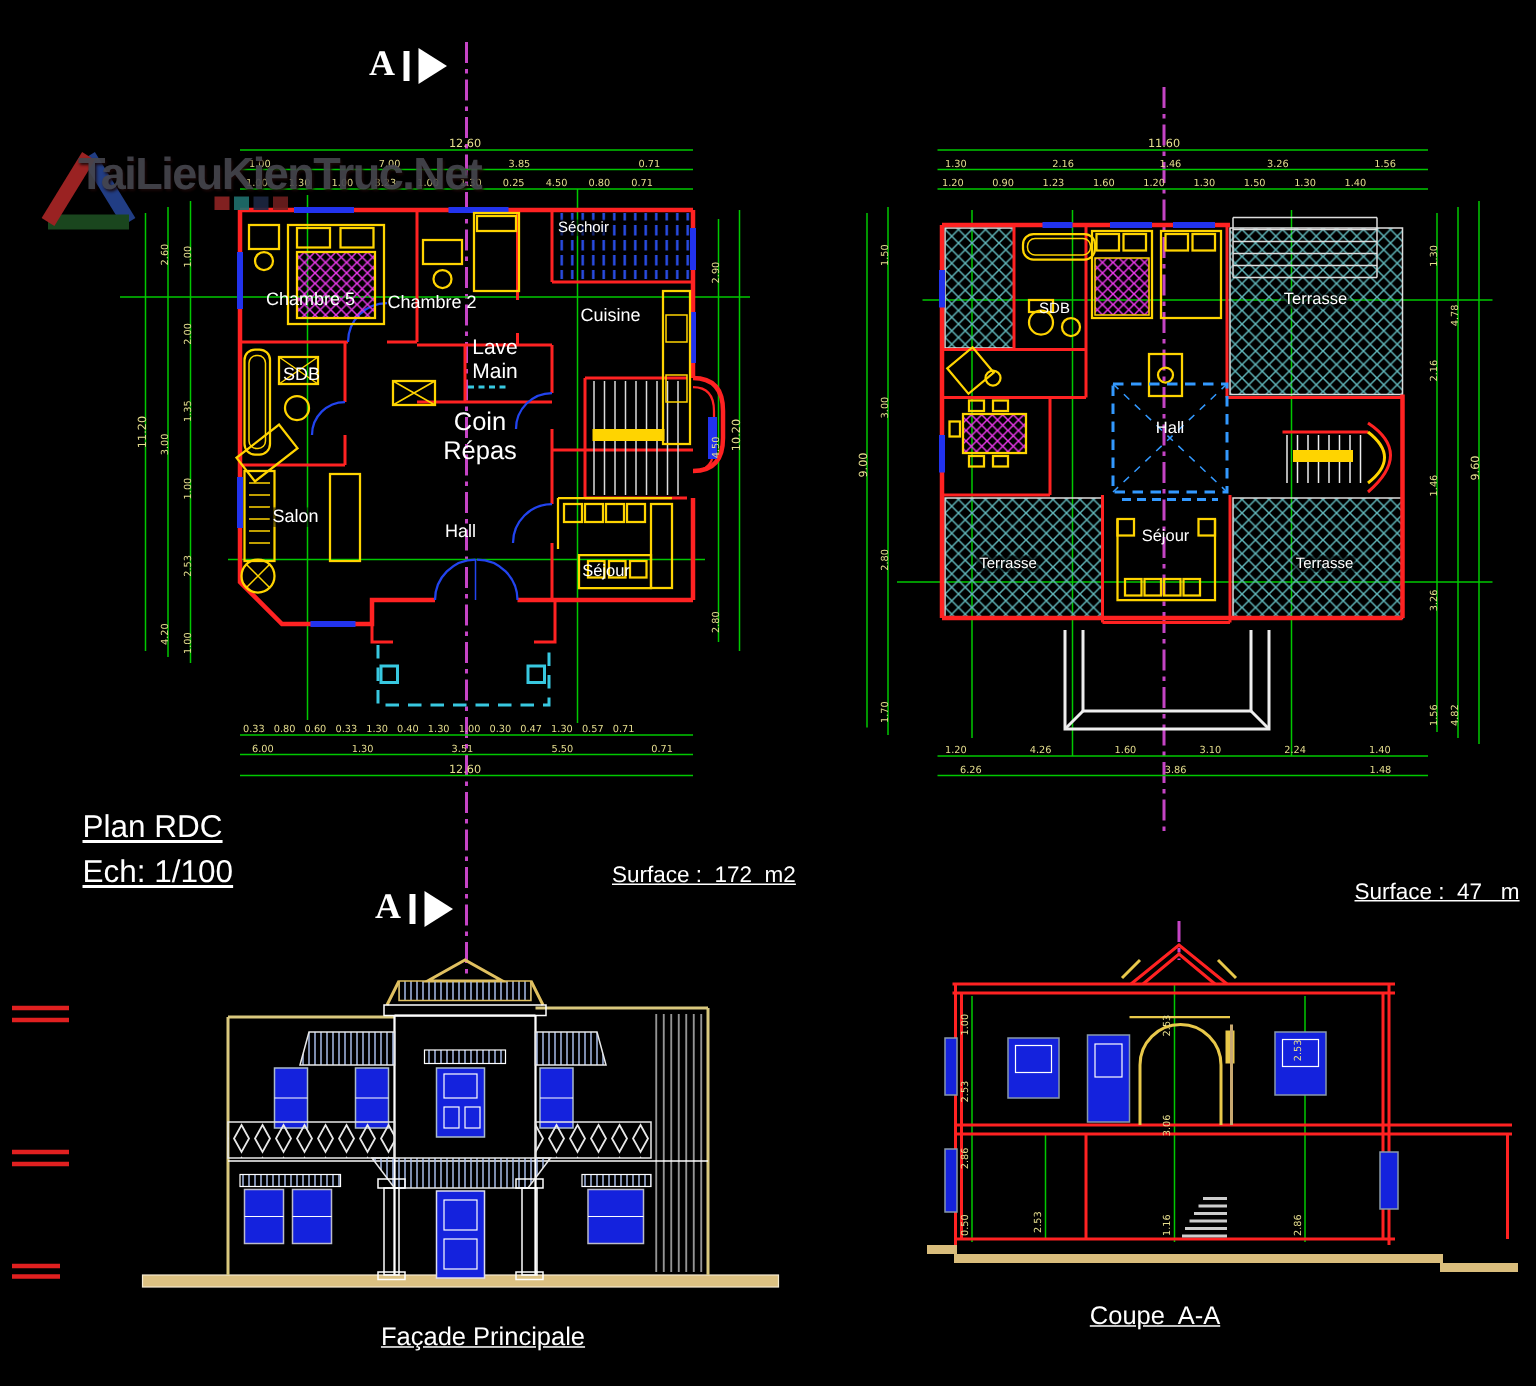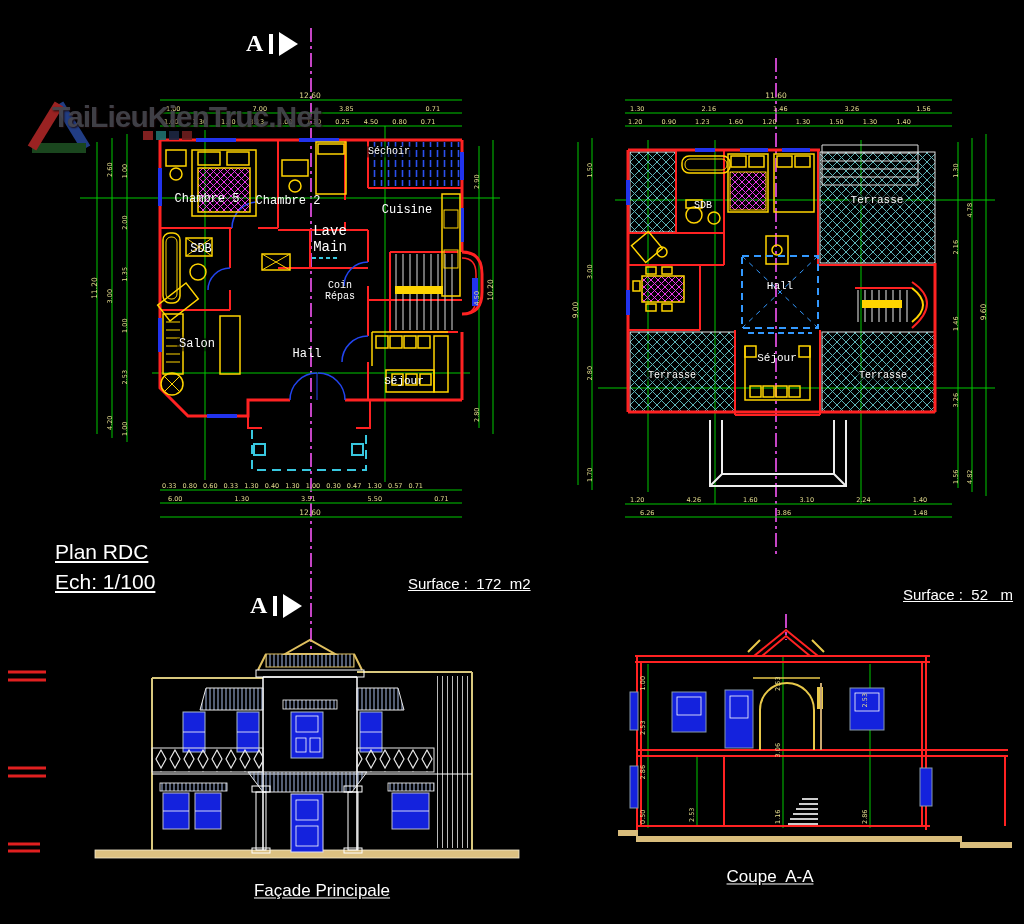--- a/index.html
+++ b/index.html
@@ -1,19 +1,19 @@
 <!DOCTYPE html>
 <html><head>
 <meta charset="utf-8">
 <style>
   html,body{margin:0;padding:0;background:#000;}
   .stage{position:relative;width:1024px;height:924px;background:#000;overflow:hidden;
          font-family:"Liberation Sans",sans-serif;}
   .stage svg.cad{position:absolute;left:0;top:0;z-index:1;}
-  .lbl{position:absolute;z-index:3;color:#fff;font-family:Liberation Mono, monospace;
+  .lbl{position:absolute;z-index:3;color:#fff;font-family:Liberation Sans, sans-serif;
        transform:translate(-50%,-50%);white-space:pre;text-align:center;line-height:1.12;}
   .sans{font-family:"Liberation Sans",sans-serif;text-decoration:underline;}
   .lft{transform:none;} 
   .halo{text-shadow:0 0 4px #000,0 0 2px #000;background:rgba(0,0,0,.45);padding:0 2px;}
   .wm-text{position:absolute;left:52px;top:100px;z-index:4;
        font:700 30px "Liberation Sans",sans-serif;color:#45454d;opacity:.92;
        letter-spacing:-1px;white-space:pre;text-shadow:1px 1px 2px #1a0808;}
   .marker{position:absolute;z-index:3;display:flex;align-items:center;gap:6px;}
   .marker .a{color:#fff;font:700 24px "Liberation Serif",serif;}
   .marker .bar{width:4px;height:20px;background:#fff;}
@@ -465,33 +465,33 @@
   <span class="tri"></span>
 </div>
 
 <span class="lbl" style="left:207px;top:200px;font-size:12px">Chambre 5</span>
 <span class="lbl" style="left:288px;top:202px;font-size:12px">Chambre 2</span>
 <span class="lbl halo" style="left:389px;top:152px;font-size:10px">Séchoir</span>
 <span class="lbl" style="left:407px;top:211px;font-size:12px">Cuisine</span>
 <span class="lbl" style="left:201px;top:250px;font-size:12px">SDB</span>
 <span class="lbl" style="left:330px;top:240px;font-size:14px">Lave
 Main</span>
-<span class="lbl" style="left:340px;top:291px;font-size:10px">Coin
+<span class="lbl" style="left:320px;top:291px;font-size:17px">Coin
 Répas</span>
 <span class="lbl halo" style="left:197px;top:345px;font-size:12px">Salon</span>
 <span class="lbl" style="left:307px;top:355px;font-size:12px">Hall</span>
 <span class="lbl" style="left:404px;top:381px;font-size:11px">Séjour</span>
 
 <span class="lbl" style="left:703px;top:206px;font-size:10px">SDB</span>
 <span class="lbl halo" style="left:877px;top:200px;font-size:11px">Terrasse</span>
 <span class="lbl" style="left:780px;top:286px;font-size:11px">Hall</span>
 <span class="lbl" style="left:777px;top:358px;font-size:11px">Séjour</span>
 <span class="lbl halo" style="left:672px;top:376px;font-size:10px">Terrasse</span>
 <span class="lbl halo" style="left:883px;top:376px;font-size:10px">Terrasse</span>
 
 <span class="lbl sans lft" style="left:55px;top:540px;font-size:21px">Plan RDC</span>
 <span class="lbl sans lft" style="left:55px;top:570px;font-size:21px">Ech: 1/100</span>
 <span class="lbl sans lft" style="left:408px;top:576px;font-size:15px">Surface :  172  m2</span>
-<span class="lbl sans lft" style="left:903px;top:587px;font-size:15px">Surface :  52   m</span>
+<span class="lbl sans lft" style="left:903px;top:587px;font-size:15px">Surface :  47   m</span>
 <span class="lbl sans" style="left:322px;top:891px;font-size:17px">Façade Principale</span>
 <span class="lbl sans" style="left:770px;top:877px;font-size:17px">Coupe  A-A</span>
 
 </div>
 
 </body></html>

